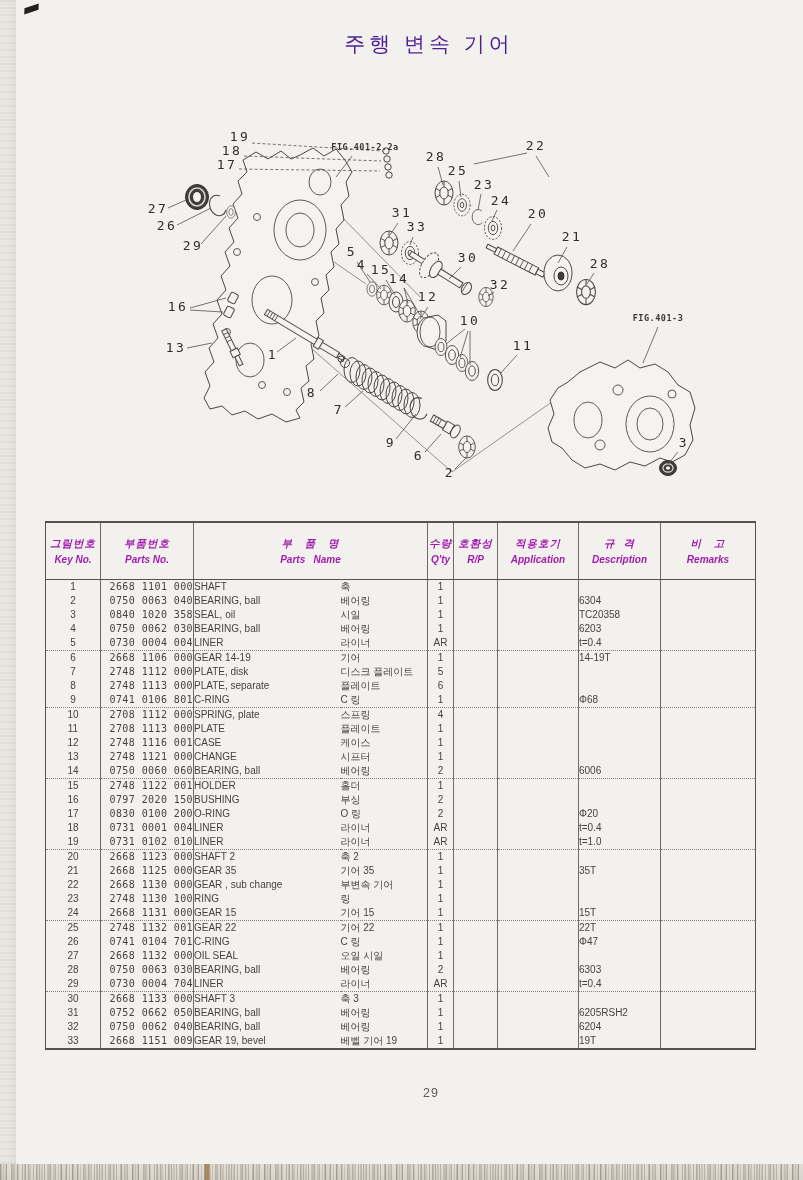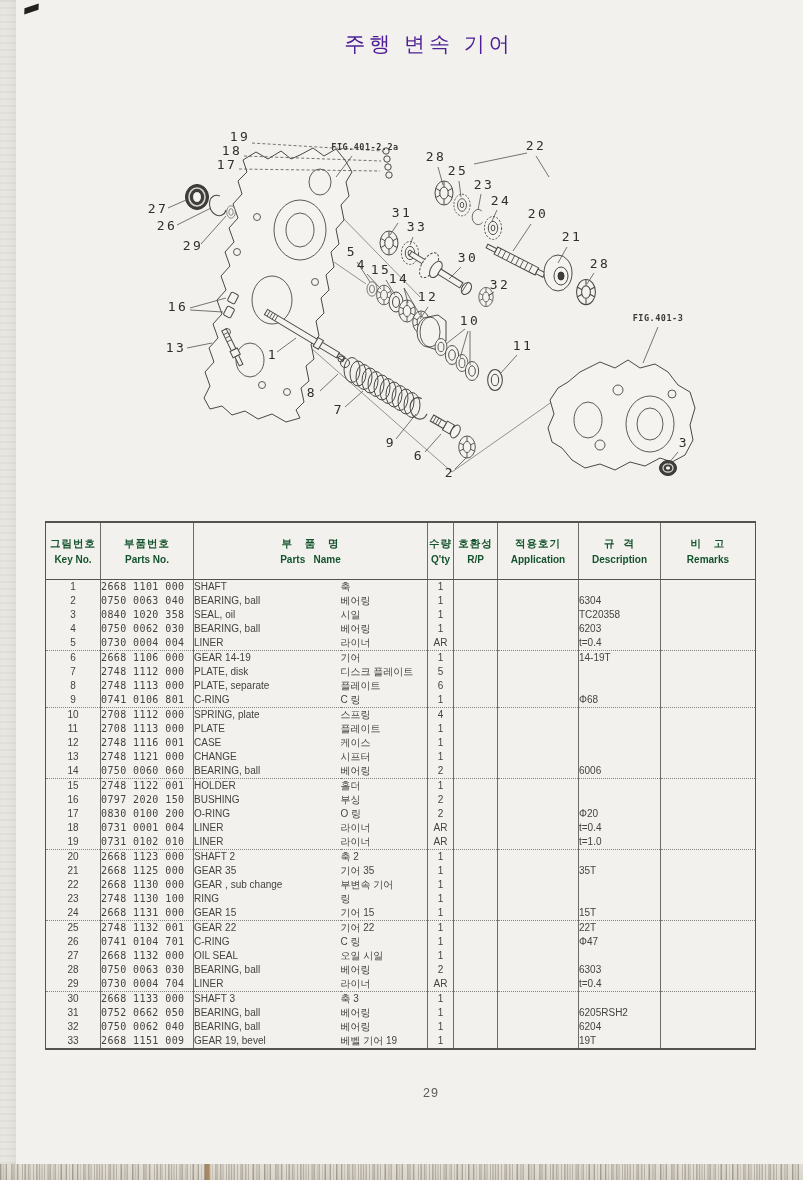--- a/index.html
+++ b/index.html
@@ -39,25 +39,25 @@
   
   .table-wrap{position:absolute;left:45px;top:521px;width:710px;}
   table.parts{border-collapse:collapse;table-layout:fixed;width:710px;
     border:1.5px solid #55534f;border-top-width:2.5px;border-bottom-width:2px;}
   table.parts th, table.parts td{
     border-left:1px solid #6e6c67;padding:0;overflow:hidden;white-space:nowrap;
   }
   table.parts th:first-child{border-left:none;}
   table.parts td.c-key{border-left:none;text-align:center;}
   table.parts td.c-name_ko{border-left:none;}
-  table.parts thead th{height:56px;border-bottom:1.5px solid #55534f;vertical-align:middle;text-align:center;color:#14532d;}
+  table.parts thead th{height:56px;border-bottom:1.5px solid #55534f;vertical-align:middle;text-align:center;color:#a21caf;font-style:italic;}
   .hk{font-size:10.5px;letter-spacing:1px;white-space:pre;}
   .he{font-size:10px;margin-top:3px;white-space:pre;}
   table.parts td{height:14px;line-height:14px;font-size:10px;color:#454340;}
-  td.c-part_no{padding-left:6px;letter-spacing:.4px;font-family:"DejaVu Sans Mono", monospace;font-size:9.5px;}
+  td.c-part_no{padding-left:6px;letter-spacing:.4px;font-family:"DejaVu Sans Mono", monospace;font-size:9.5px;text-align:right;}
   td.c-name_en, td.c-name_ko, td.c-description, td.c-application, td.c-remarks{padding-left:5px;text-align:left;}
   td.c-qty, td.c-rp{text-align:center;}
   tr.group-end td{border-bottom:1px dotted #83817b;}
   tr.group-end:last-child td{border-bottom:none;}
 
   .page-number{position:absolute;left:17px;top:1086px;width:828px;text-align:center;
     font-size:12.5px;color:#5d5b57;letter-spacing:1px;}
 
   .scan-noise{
     position:absolute;left:0;bottom:0;width:803px;height:16px;

